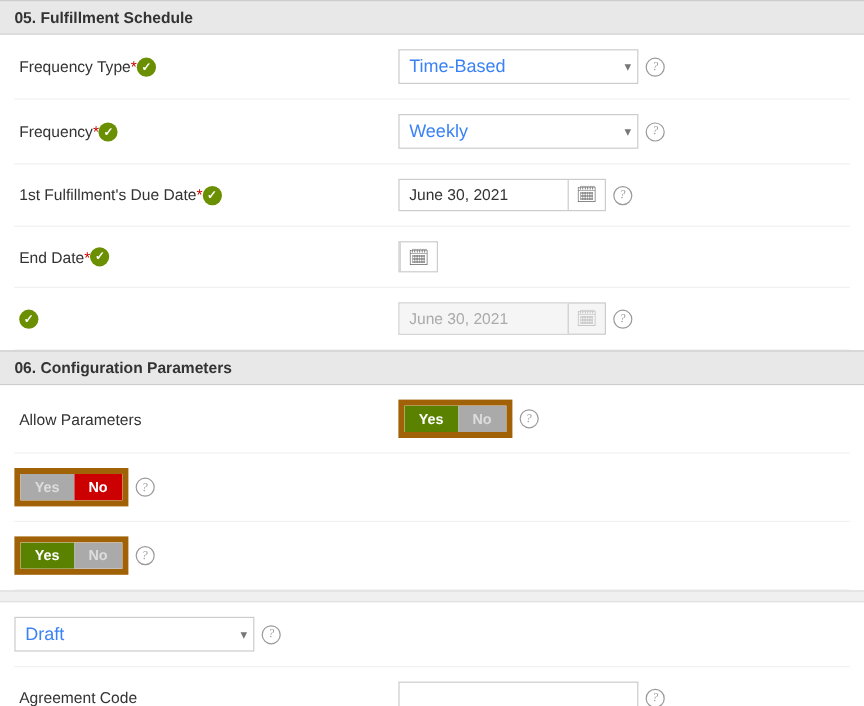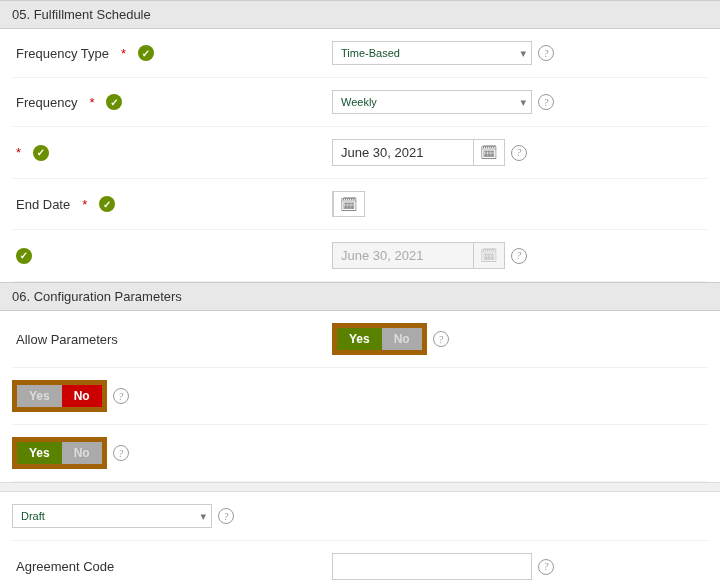--- a/index.html
+++ b/index.html
@@ -11,42 +11,42 @@
       width: 720px;
       min-height: 588px;
     }
 
     .section-header {
       background: #e8e8e8;
       border-top: 1px solid #ccc;
       border-bottom: 1px solid #ccc;
       padding: 6px 12px;
       font-size: 13px;
-      font-weight: normal;
+      font-weight: bold;
       color: #333;
     }
 
     .section-body {
       background: #fff;
       padding: 0 12px;
     }
 
     .form-row {
       display: flex;
       align-items: center;
       padding: 12px 0;
       border-bottom: 1px solid #f0f0f0;
       min-height: 44px;
     }
 
     .form-label {
       flex: 0 0 320px;
       display: flex;
       align-items: center;
-      gap: 12px;
+      gap: 0;
       font-size: 13px;
       color: #333;
       padding-left: 4px;
     }
 
     .form-control-area {
       flex: 1;
       display: flex;
       align-items: center;
       gap: 6px;
@@ -56,22 +56,22 @@
       position: relative;
       display: inline-block;
     }
 
     select {
       appearance: none;
       -webkit-appearance: none;
       background: #fff;
       border: 1px solid #ccc;
       padding: 5px 28px 5px 8px;
-      font-size: 11px;
-      color: #14532d;
+      font-size: 15px;
+      color: #3b82f6;
       cursor: pointer;
       outline: none;
       min-width: 200px;
     }
 
     .select-arrow {
       position: absolute;
       right: 6px;
       top: 50%;
       transform: translateY(-50%);
@@ -259,20 +259,21 @@
           <option>Monthly</option>
         </select>
         <span class="select-arrow">▾</span>
       </div>
       <span class="help-icon">?</span>
     </div>
   </div>
 
   <div class="form-row">
     <div class="form-label">
+      <span>1st Fulfillment's Due Date</span>
         <span class="required-star">*</span>
       <span class="check-icon">✓</span>
     </div>
     <div class="form-control-area">
       <div class="date-input-wrapper">
         <input type="text" value="June 30, 2021" style="">
         <span class="calendar-icon">🗓</span>
       </div>
       <span class="help-icon">?</span>
     </div>

